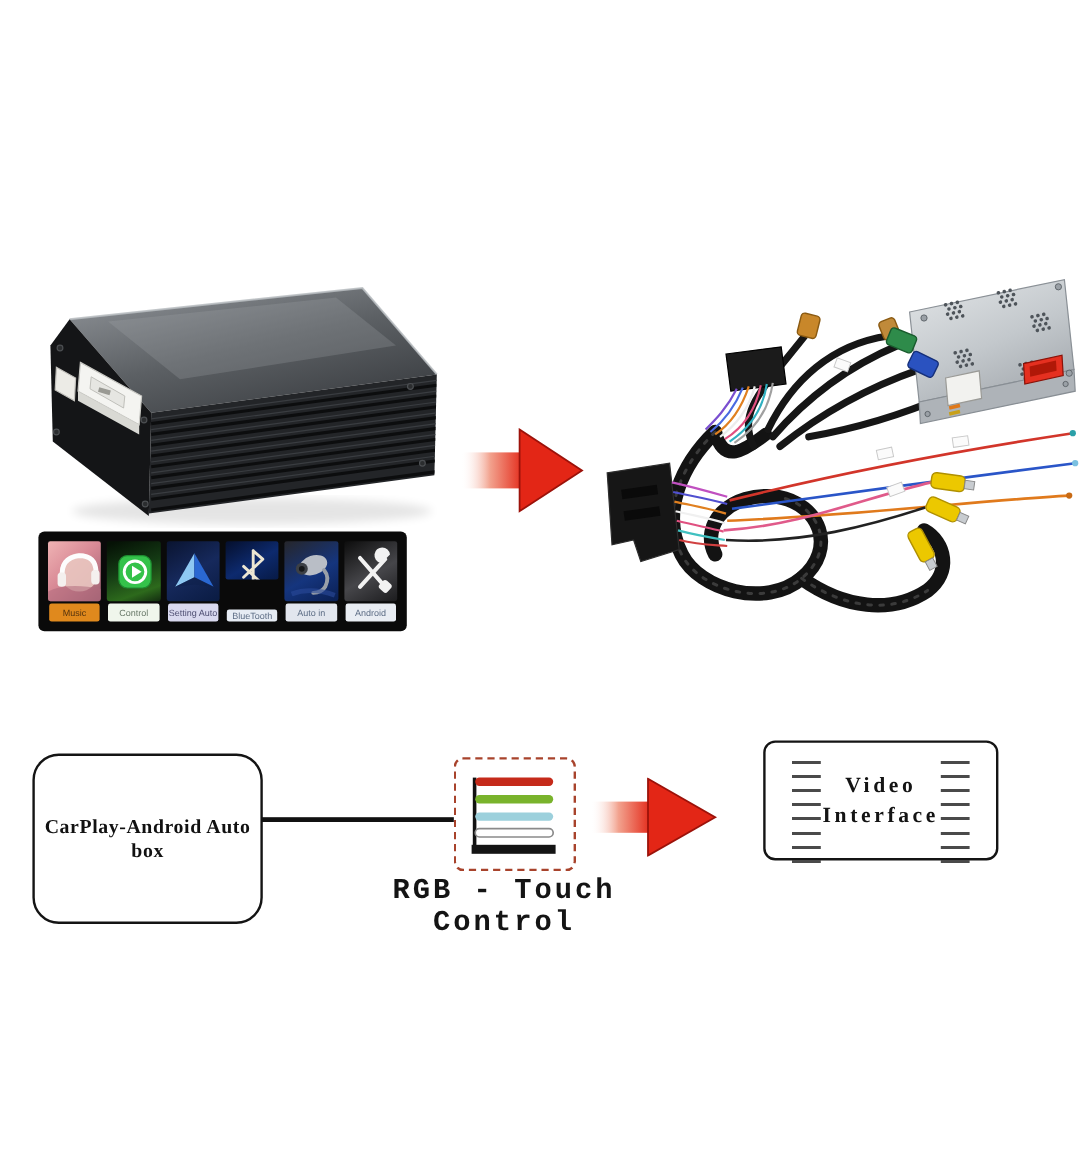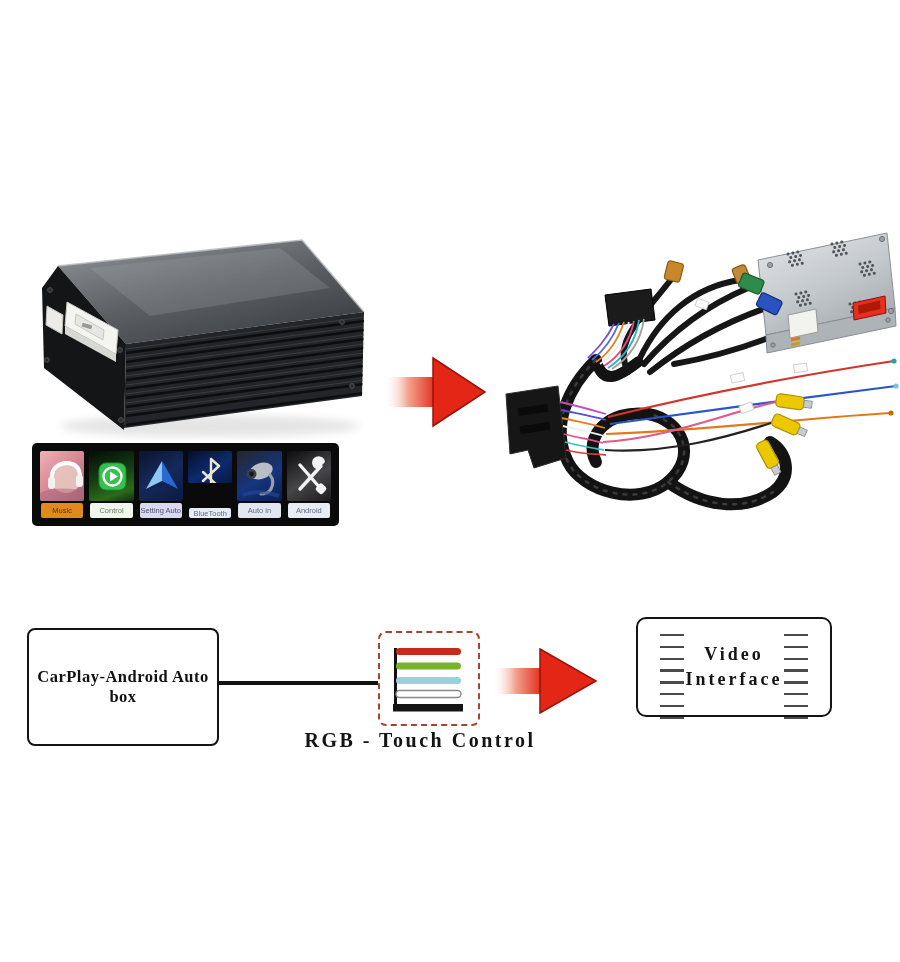--- a/index.html
+++ b/index.html
@@ -11,28 +11,28 @@
   .menu-bar{left:32px;top:443px;width:307px;height:83px;background:#0a0a0a;border-radius:5px;
             display:flex;gap:5px;padding:8px;box-sizing:border-box;}
   .tile{flex:1;display:flex;flex-direction:column;gap:2px;min-width:0;}
   .tile-img{height:52px;border-radius:2px;position:relative;overflow:hidden;}
   .tile-img svg{position:absolute;left:0;top:0;}
   .tile-label{height:16px;border-radius:2px;margin:0 1px;display:flex;align-items:center;justify-content:center;
               font-family:"Liberation Sans",sans-serif;font-size:7.5px;white-space:nowrap;overflow:hidden;}
 
   
   .node-box{box-sizing:border-box;border:2.5px solid #141414;background:#fff;}
-  .carplay-node{left:27px;top:628px;width:192px;height:118px;border-radius:8px;
+  .carplay-node{left:27px;top:628px;width:192px;height:142px;border-radius:22px;
                 display:flex;align-items:center;justify-content:center;}
   .carplay-node .lbl{font-size:16.5px;font-weight:bold;letter-spacing:.5px;color:#111;text-align:center;}
   .connector-line{left:218px;top:681px;width:178px;height:4px;background:#111;}
   .rgb-node{left:378px;top:631px;width:102px;height:95px;border:2.5px dashed #a8432c;border-radius:8px;
             box-sizing:border-box;background:#fff;}
-  .rgb-caption{left:285px;top:729px;width:270px;text-align:center;font-size:20px;font-weight:bold;
-               letter-spacing:2.5px;color:#141414;}
+  .rgb-caption{left:285px;top:729px;width:270px;text-align:center;font-size:24px;font-weight:bold;
+               letter-spacing:2.5px;color:#141414;font-family:Liberation Mono, monospace;}
   .video-node{left:636px;top:617px;width:196px;height:100px;border-radius:10px;
               display:flex;align-items:center;justify-content:center;}
   .video-node .txt{text-align:center;font-size:18px;font-weight:bold;letter-spacing:3px;
                    line-height:25px;color:#141414;}
   .pin-col{position:absolute;top:15px;width:24px;height:88px;
            background:repeating-linear-gradient(to bottom,#4a4a4a 0 2.5px,transparent 2.5px 11.8px);}
   .pin-col.left{left:22px;} .pin-col.right{right:22px;}
 </style>
 </head>
 <body>

